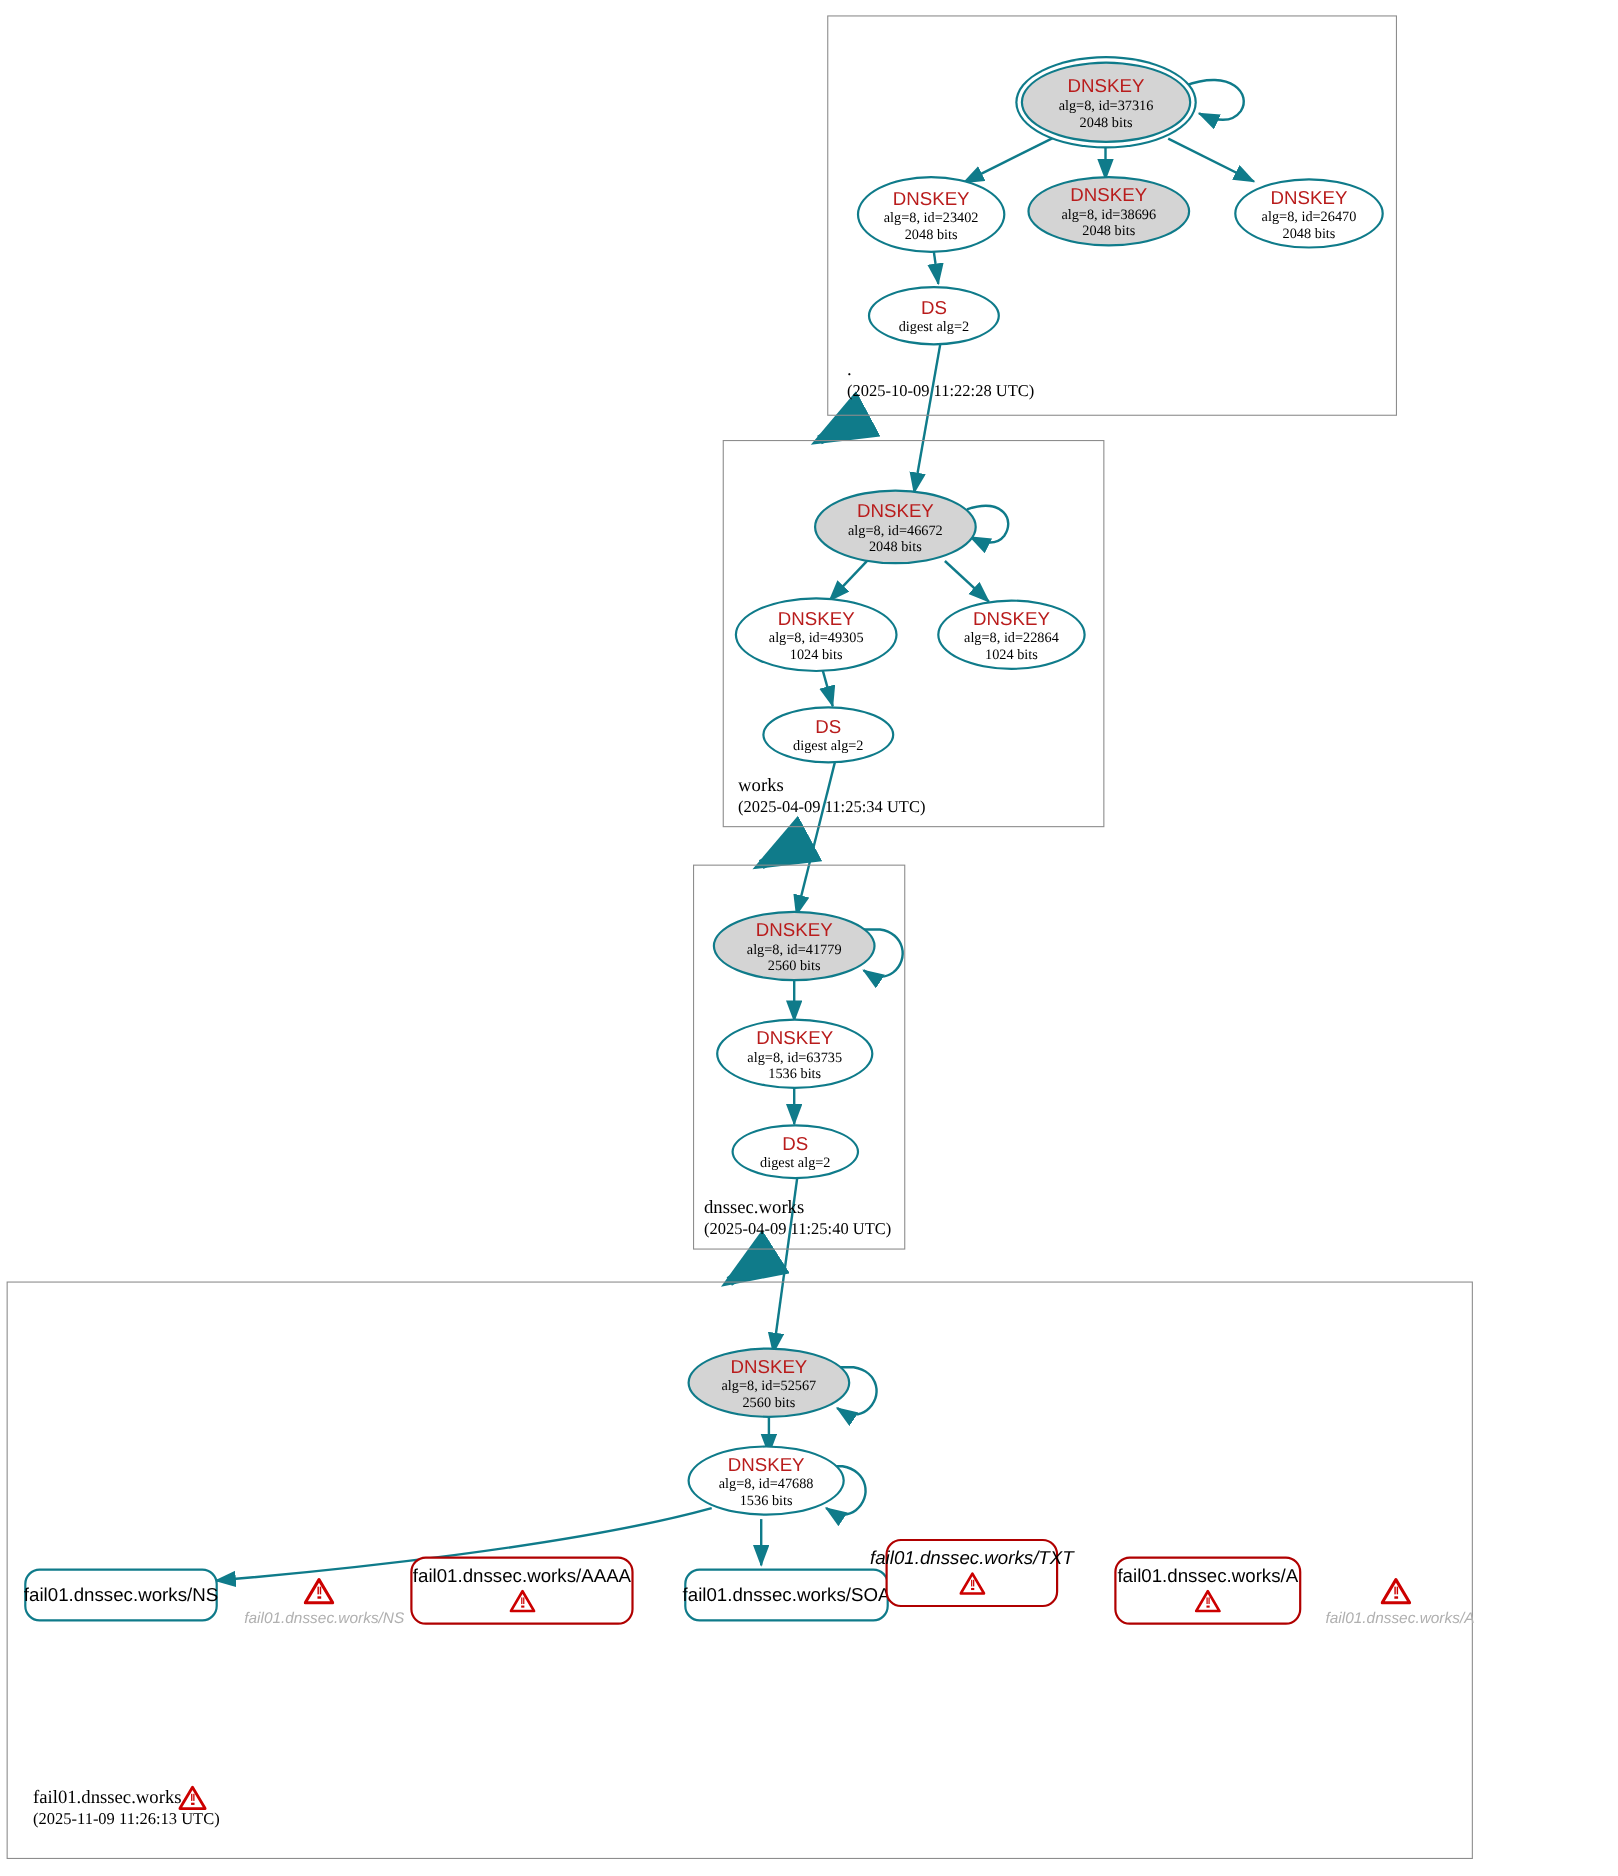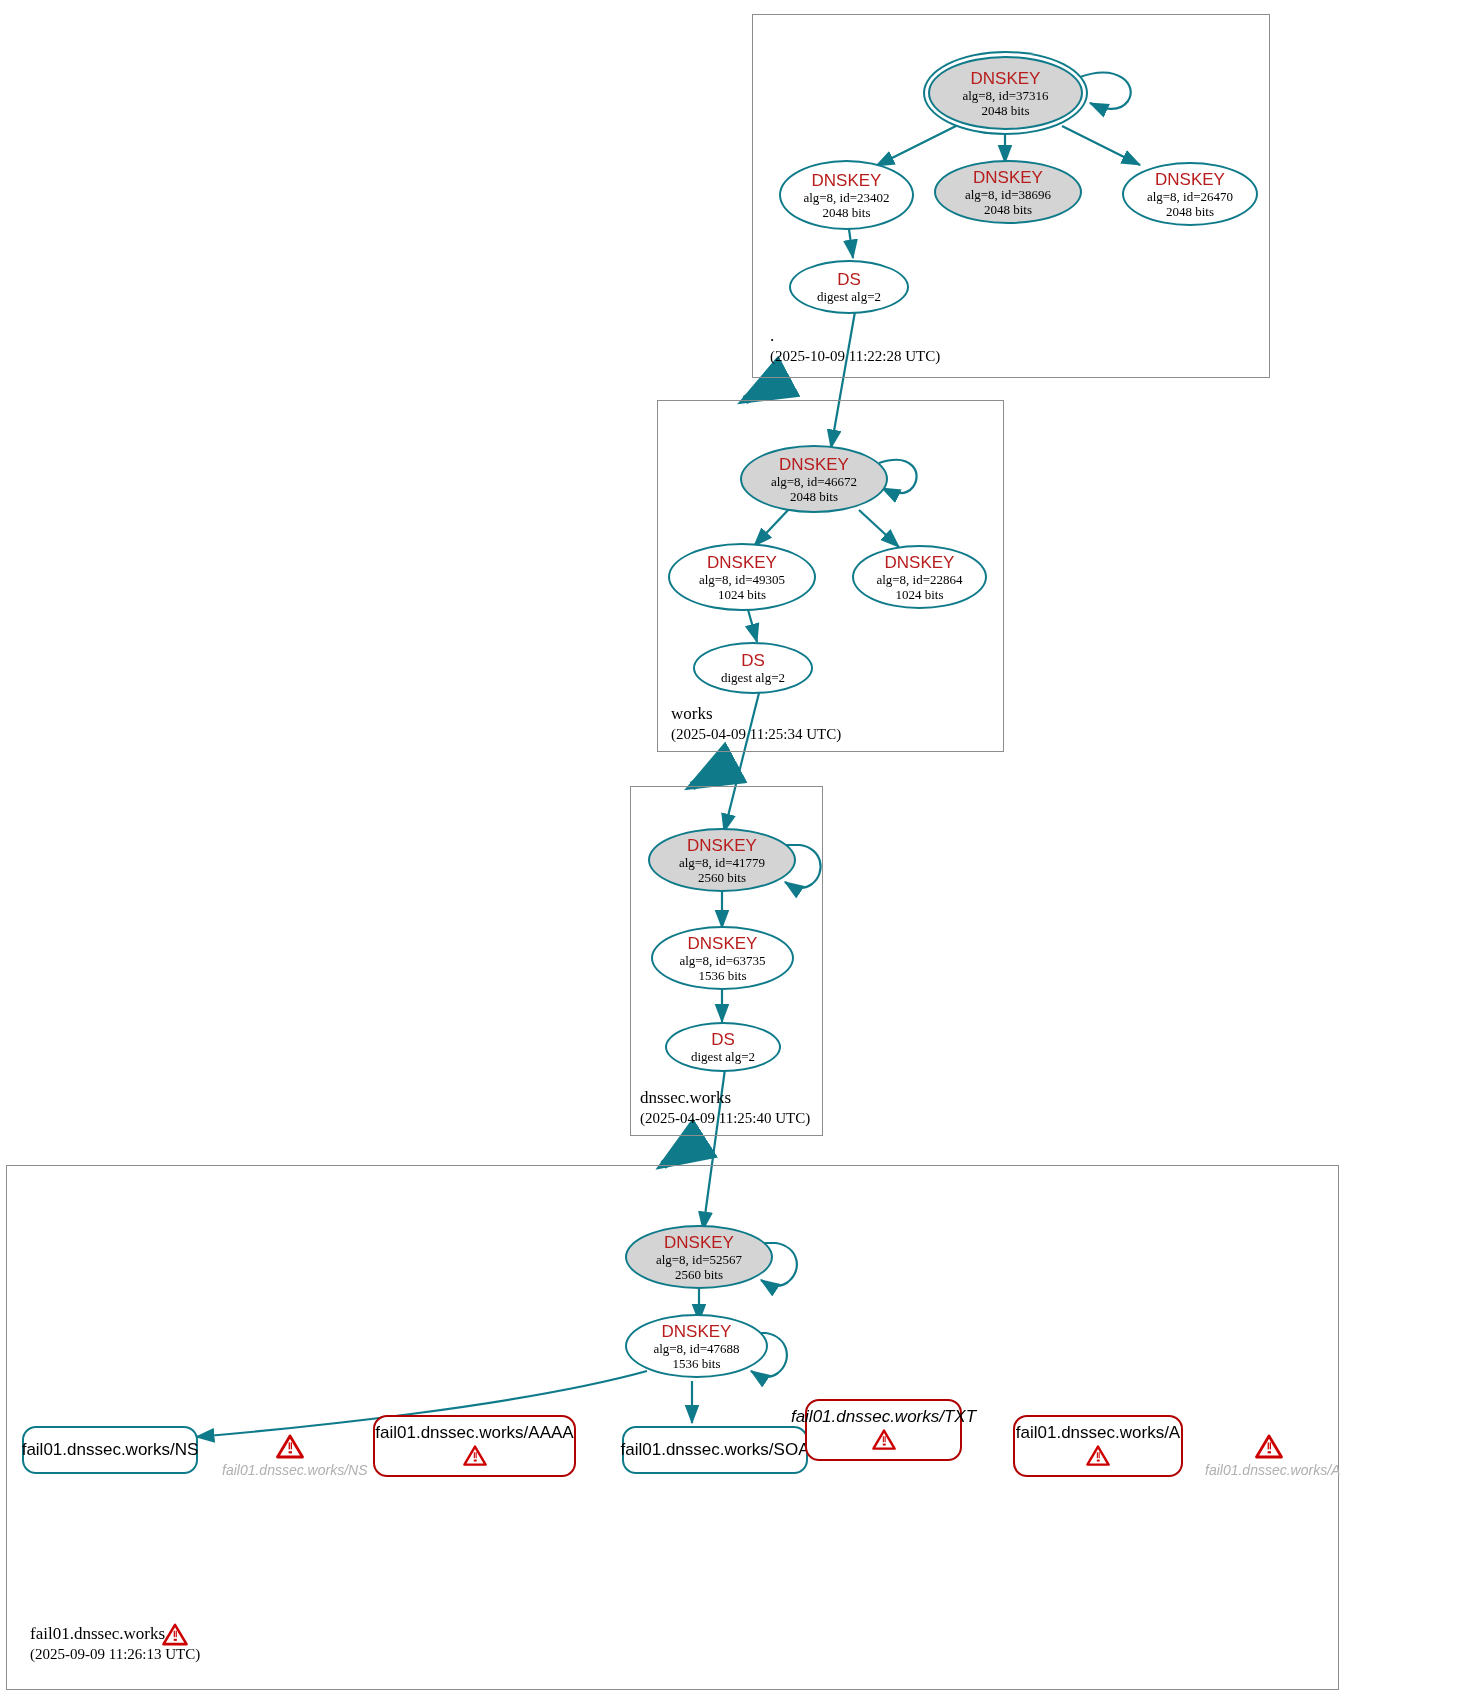--- a/index.html
+++ b/index.html
@@ -248,21 +248,21 @@
   <svg class="warn" style="left:1255px;top:1434px;" viewBox="0 0 28 25">
     <path d="M14 2 L26.5 23 L1.5 23 Z" fill="#ffffff" stroke="#cc0000" stroke-width="2.8" stroke-linejoin="round"></path>
     <rect x="12.6" y="8.4" width="1.3" height="7" fill="#cc0000"></rect>
     <rect x="14.7" y="8.4" width="1.3" height="7" fill="#cc0000"></rect>
     <rect x="12.6" y="17.2" width="3.4" height="2.2" fill="#cc0000"></rect>
   </svg>
   <div class="ghost" style="left:1205px;top:1462px;width:130px;">fail01.dnssec.works/A</div>
 
   <div class="zonelabel" style="left:30px;top:1624px;">
     <div class="zname">fail01.dnssec.works</div>
-    <div class="ztime">(2025-09-09 11:26:13 UTC)</div>
+    <div class="ztime">(2025-11-09 11:26:13 UTC)</div>
   </div>
   <svg class="warn" style="left:162px;top:1623px;width:26px;height:23px;" viewBox="0 0 28 25">
     <path d="M14 2 L26.5 23 L1.5 23 Z" fill="#ffffff" stroke="#cc0000" stroke-width="2.8" stroke-linejoin="round"></path>
     <rect x="12.6" y="8.4" width="1.3" height="7" fill="#cc0000"></rect>
     <rect x="14.7" y="8.4" width="1.3" height="7" fill="#cc0000"></rect>
     <rect x="12.6" y="17.2" width="3.4" height="2.2" fill="#cc0000"></rect>
   </svg>
 
 </div>
 

